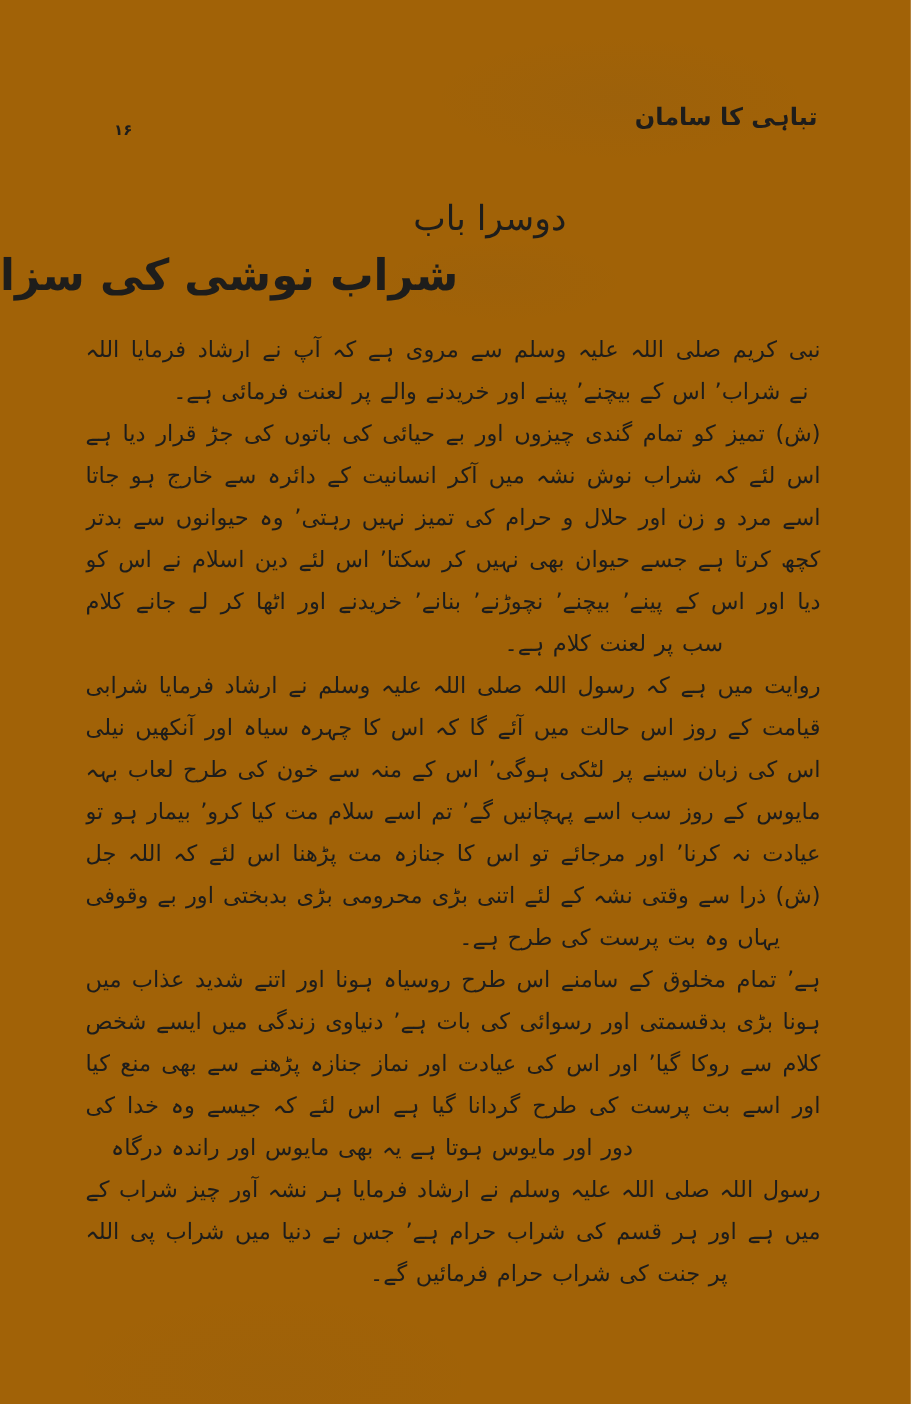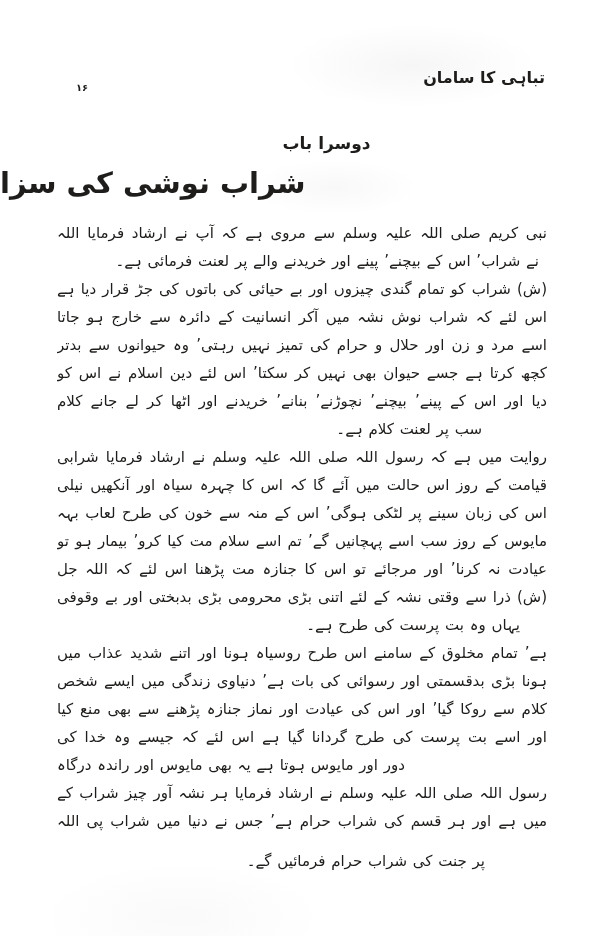--- a/index.html
+++ b/index.html
@@ -5,85 +5,85 @@
   html,body{margin:0;padding:0;}
   body{
     width:607px;height:936px;
     background:#e8e8e6;
     font-family:"DejaVu Sans",sans-serif;
     position:relative;
     overflow:hidden;
   }
   .page{
     position:absolute;inset:0;
-    background:#ffffff;
+    background:#a16207;
     color:#1e1d1b;
   }
   
   .page::before{
     content:"";position:absolute;inset:0;pointer-events:none;
     background:
       radial-gradient(ellipse 180px 60px at 68% 7%, rgba(80,80,75,0.05), transparent 70%),
       radial-gradient(ellipse 120px 40px at 55% 20%, rgba(80,80,75,0.04), transparent 70%),
       radial-gradient(ellipse 200px 80px at 30% 98%, rgba(80,80,75,0.03), transparent 70%);
   }
   .hdr-title{
     position:absolute;top:68px;right:62px;
     font-size:16px;font-weight:bold;direction:rtl;
   }
   .hdr-num{
     position:absolute;top:82px;left:76px;
     font-size:10px;font-weight:bold;direction:rtl;
   }
   .chapter-label{
     position:absolute;top:133px;left:0;width:100%;
-    text-align:center;font-size:17px;font-weight:bold;direction:rtl;
+    text-align:center;font-size:23px;font-weight:normal;direction:rtl;
   }
   .chapter-label span{position:relative;left:23px;}
   .chapter-title{
     position:absolute;top:166px;left:0;width:100%;
     text-align:left;font-size:29px;font-weight:bold;direction:rtl;
   }
   .body-text{
     position:absolute;top:219px;left:57px;right:60px;
     direction:rtl;
     font-size:15px;
     line-height:28px;
   }
   .ln{
     height:28px;overflow:hidden;
     text-align:justify;
     text-align-last:justify;
     word-spacing:1px;
   }
   .ln.end{
-    text-align:left;
+    text-align:center;
     text-align-last:right;
   }
   .e2{padding-right:8px;}
   .e8{padding-right:65px;}
   .e14{padding-right:27px;}
   .e20{padding-right:108px;}
-  .e23{padding-right:62px;margin-top:12px;}
+  .e23{padding-right:62px;}
 </style>
 </head>
 <body>
 
 <div class="page">
 
   <div class="hdr-title">تباہی کا سامان</div>
   <div class="hdr-num">۱۶</div>
 
   <div class="chapter-label"><span>دوسرا باب</span></div>
   <div class="chapter-title">شراب نوشی کی سزا</div>
 
   <div class="body-text">
     <div class="ln">نبی کریم صلی اللہ علیہ وسلم سے مروی ہے کہ آپ نے ارشاد فرمایا اللہ تعالیٰ</div>
     <div class="ln end e2">نے شراب’ اس کے بیچنے’ پینے اور خریدنے والے پر لعنت فرمائی ہے۔</div>
-    <div class="ln">(ش) شراب کو تمام گندی چیزوں اور بے حیائی کی باتوں کی جڑ قرار دیا ہے</div>
+    <div class="ln">(ش) تمیز کو تمام گندی چیزوں اور بے حیائی کی باتوں کی جڑ قرار دیا ہے</div>
     <div class="ln">اس لئے کہ شراب نوش نشہ میں آکر انسانیت کے دائرہ سے خارج ہو جاتا ہے’</div>
     <div class="ln">اسے مرد و زن اور حلال و حرام کی تمیز نہیں رہتی’ وہ حیوانوں سے بدتر بن کر وہ</div>
     <div class="ln">کچھ کرتا ہے جسے حیوان بھی نہیں کر سکتا’ اس لئے دین اسلام نے اس کو حرام قرار</div>
     <div class="ln">دیا اور اس کے پینے’ بیچنے’ نچوڑنے’ بنانے’ خریدنے اور اٹھا کر لے جانے کلام</div>
     <div class="ln end e8">سب پر لعنت کلام ہے۔</div>
     <div class="ln">روایت میں ہے کہ رسول اللہ صلی اللہ علیہ وسلم نے ارشاد فرمایا شرابی</div>
     <div class="ln">قیامت کے روز اس حالت میں آئے گا کہ اس کا چہرہ سیاہ اور آنکھیں نیلی ہوں گی’</div>
     <div class="ln">اس کی زبان سینے پر لٹکی ہوگی’ اس کے منہ سے خون کی طرح لعاب بہہ رہا ہوگا’</div>
     <div class="ln">مایوس کے روز سب اسے پہچانیں گے’ تم اسے سلام مت کیا کرو’ بیمار ہو تو</div>
     <div class="ln">عیادت نہ کرنا’ اور مرجائے تو اس کا جنازہ مت پڑھنا اس لئے کہ اللہ جل شانہ کے</div>

